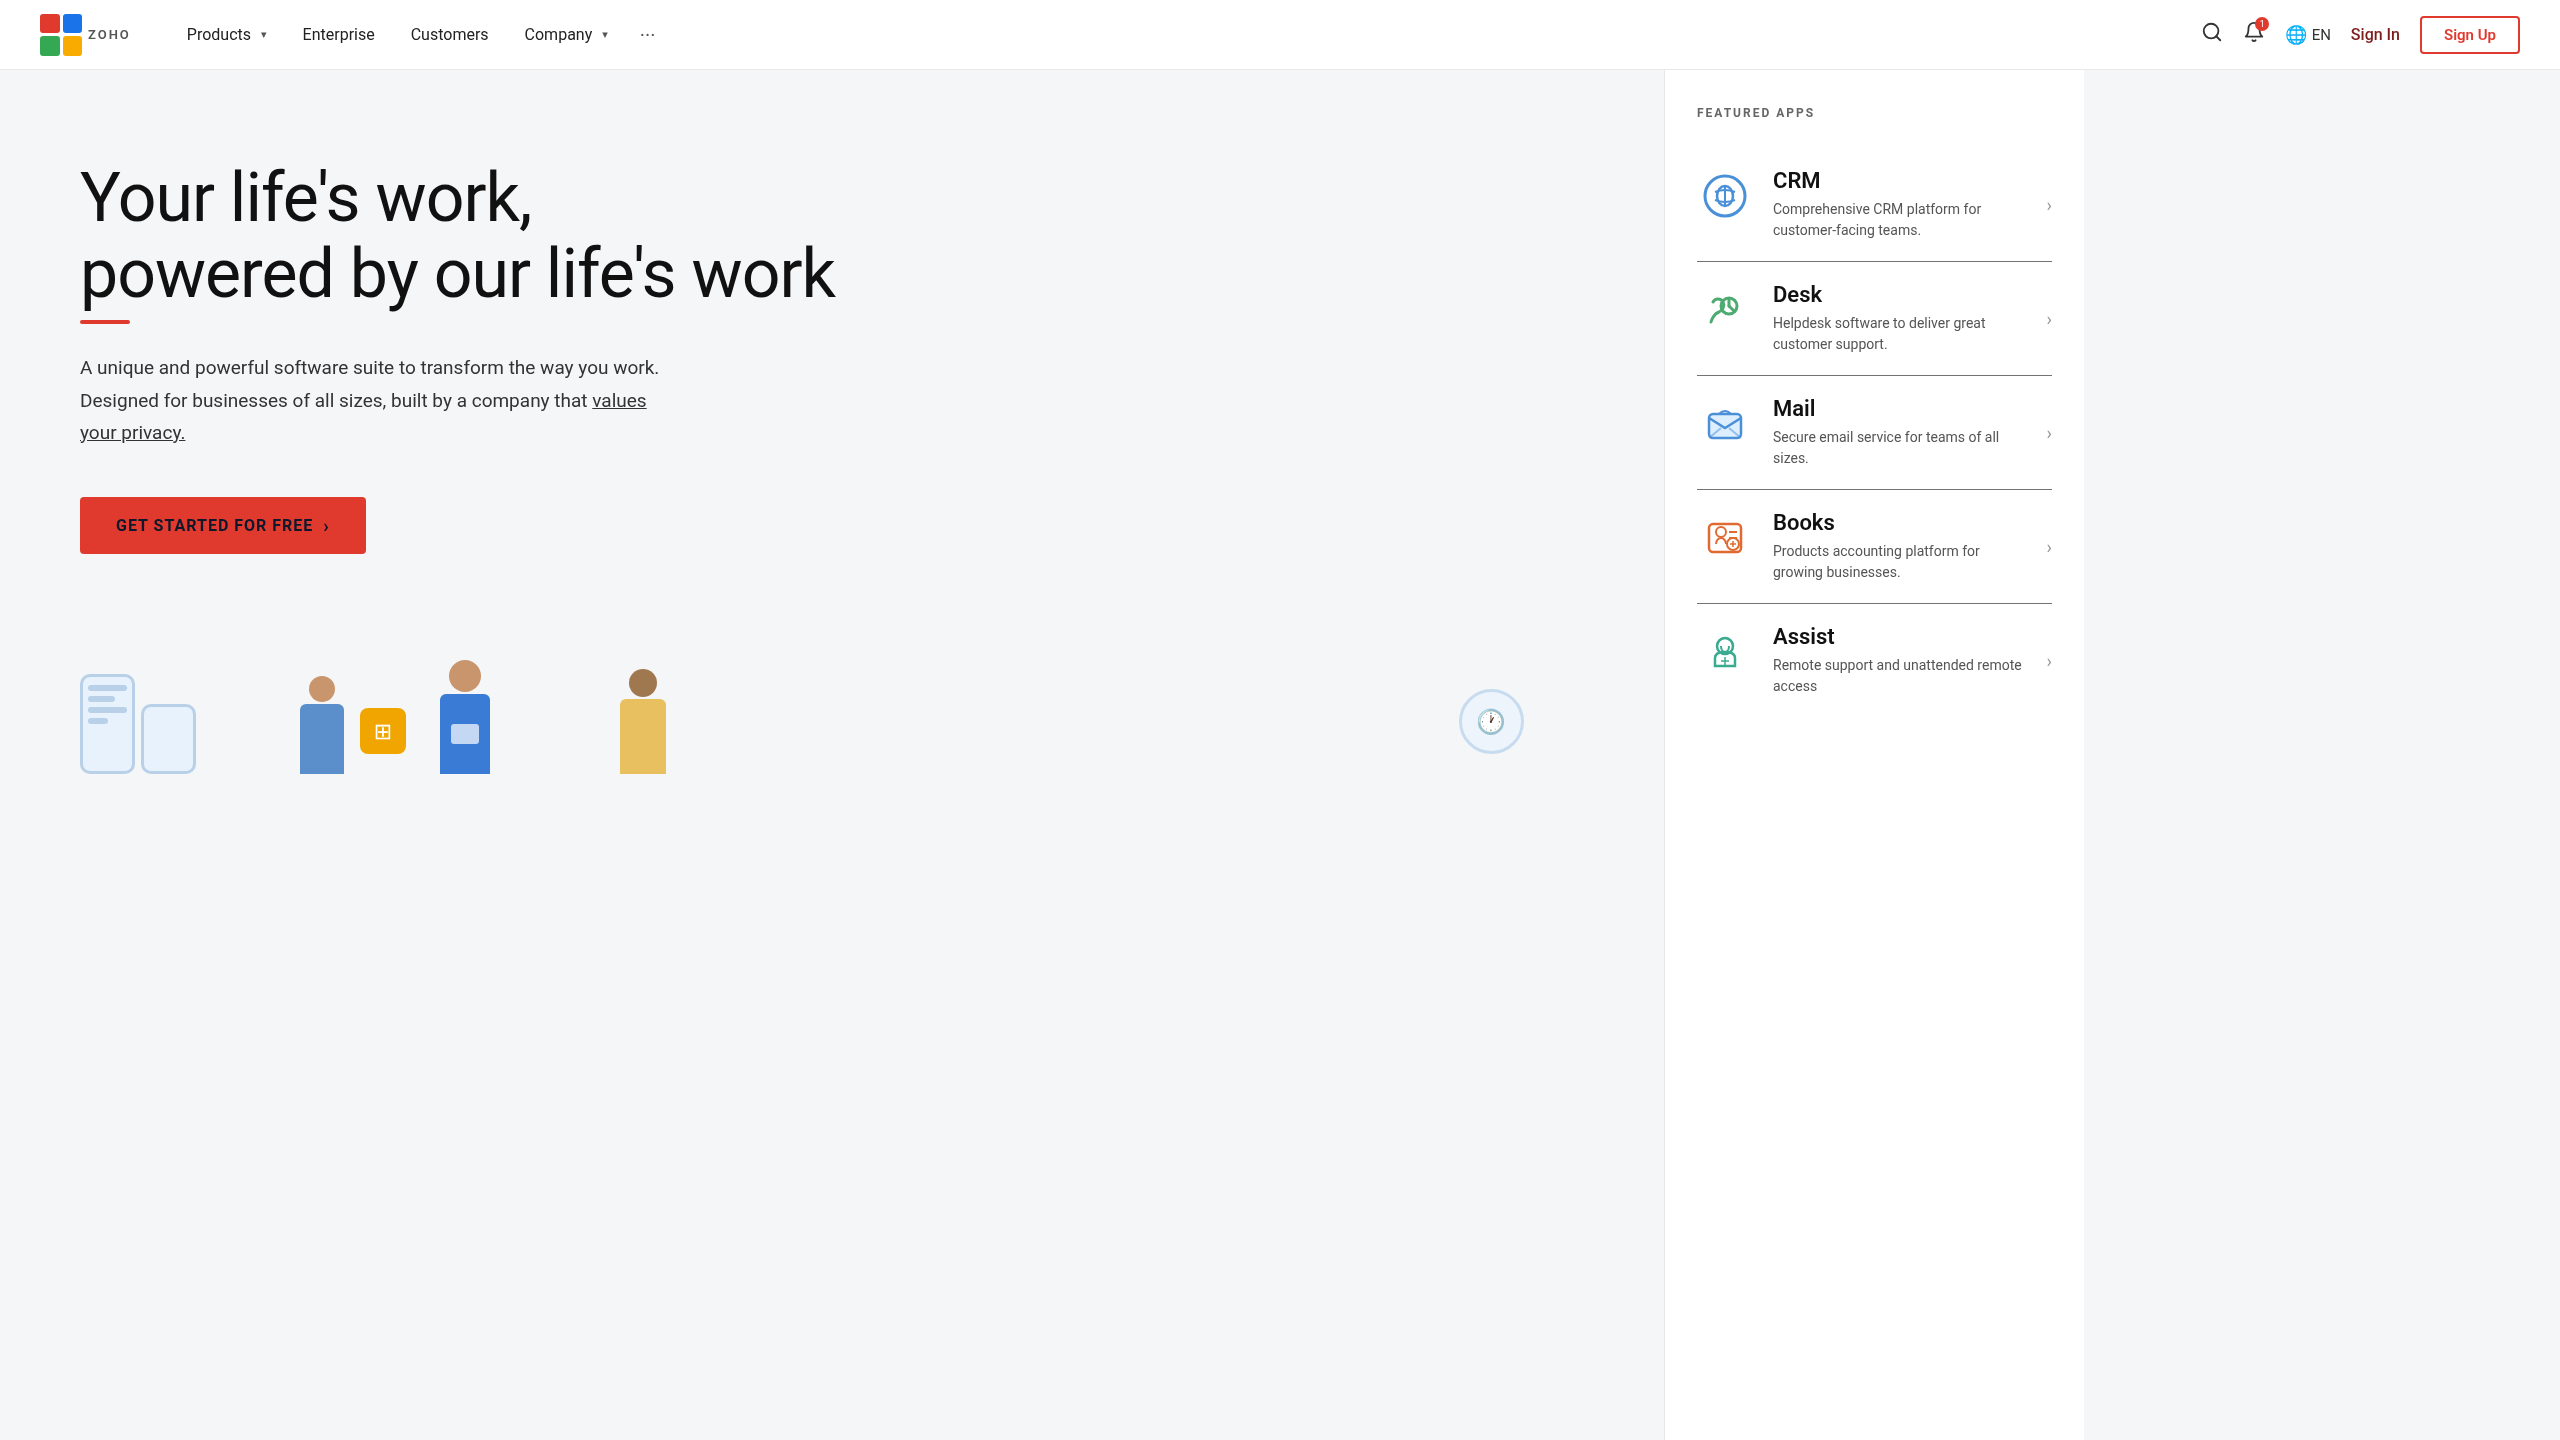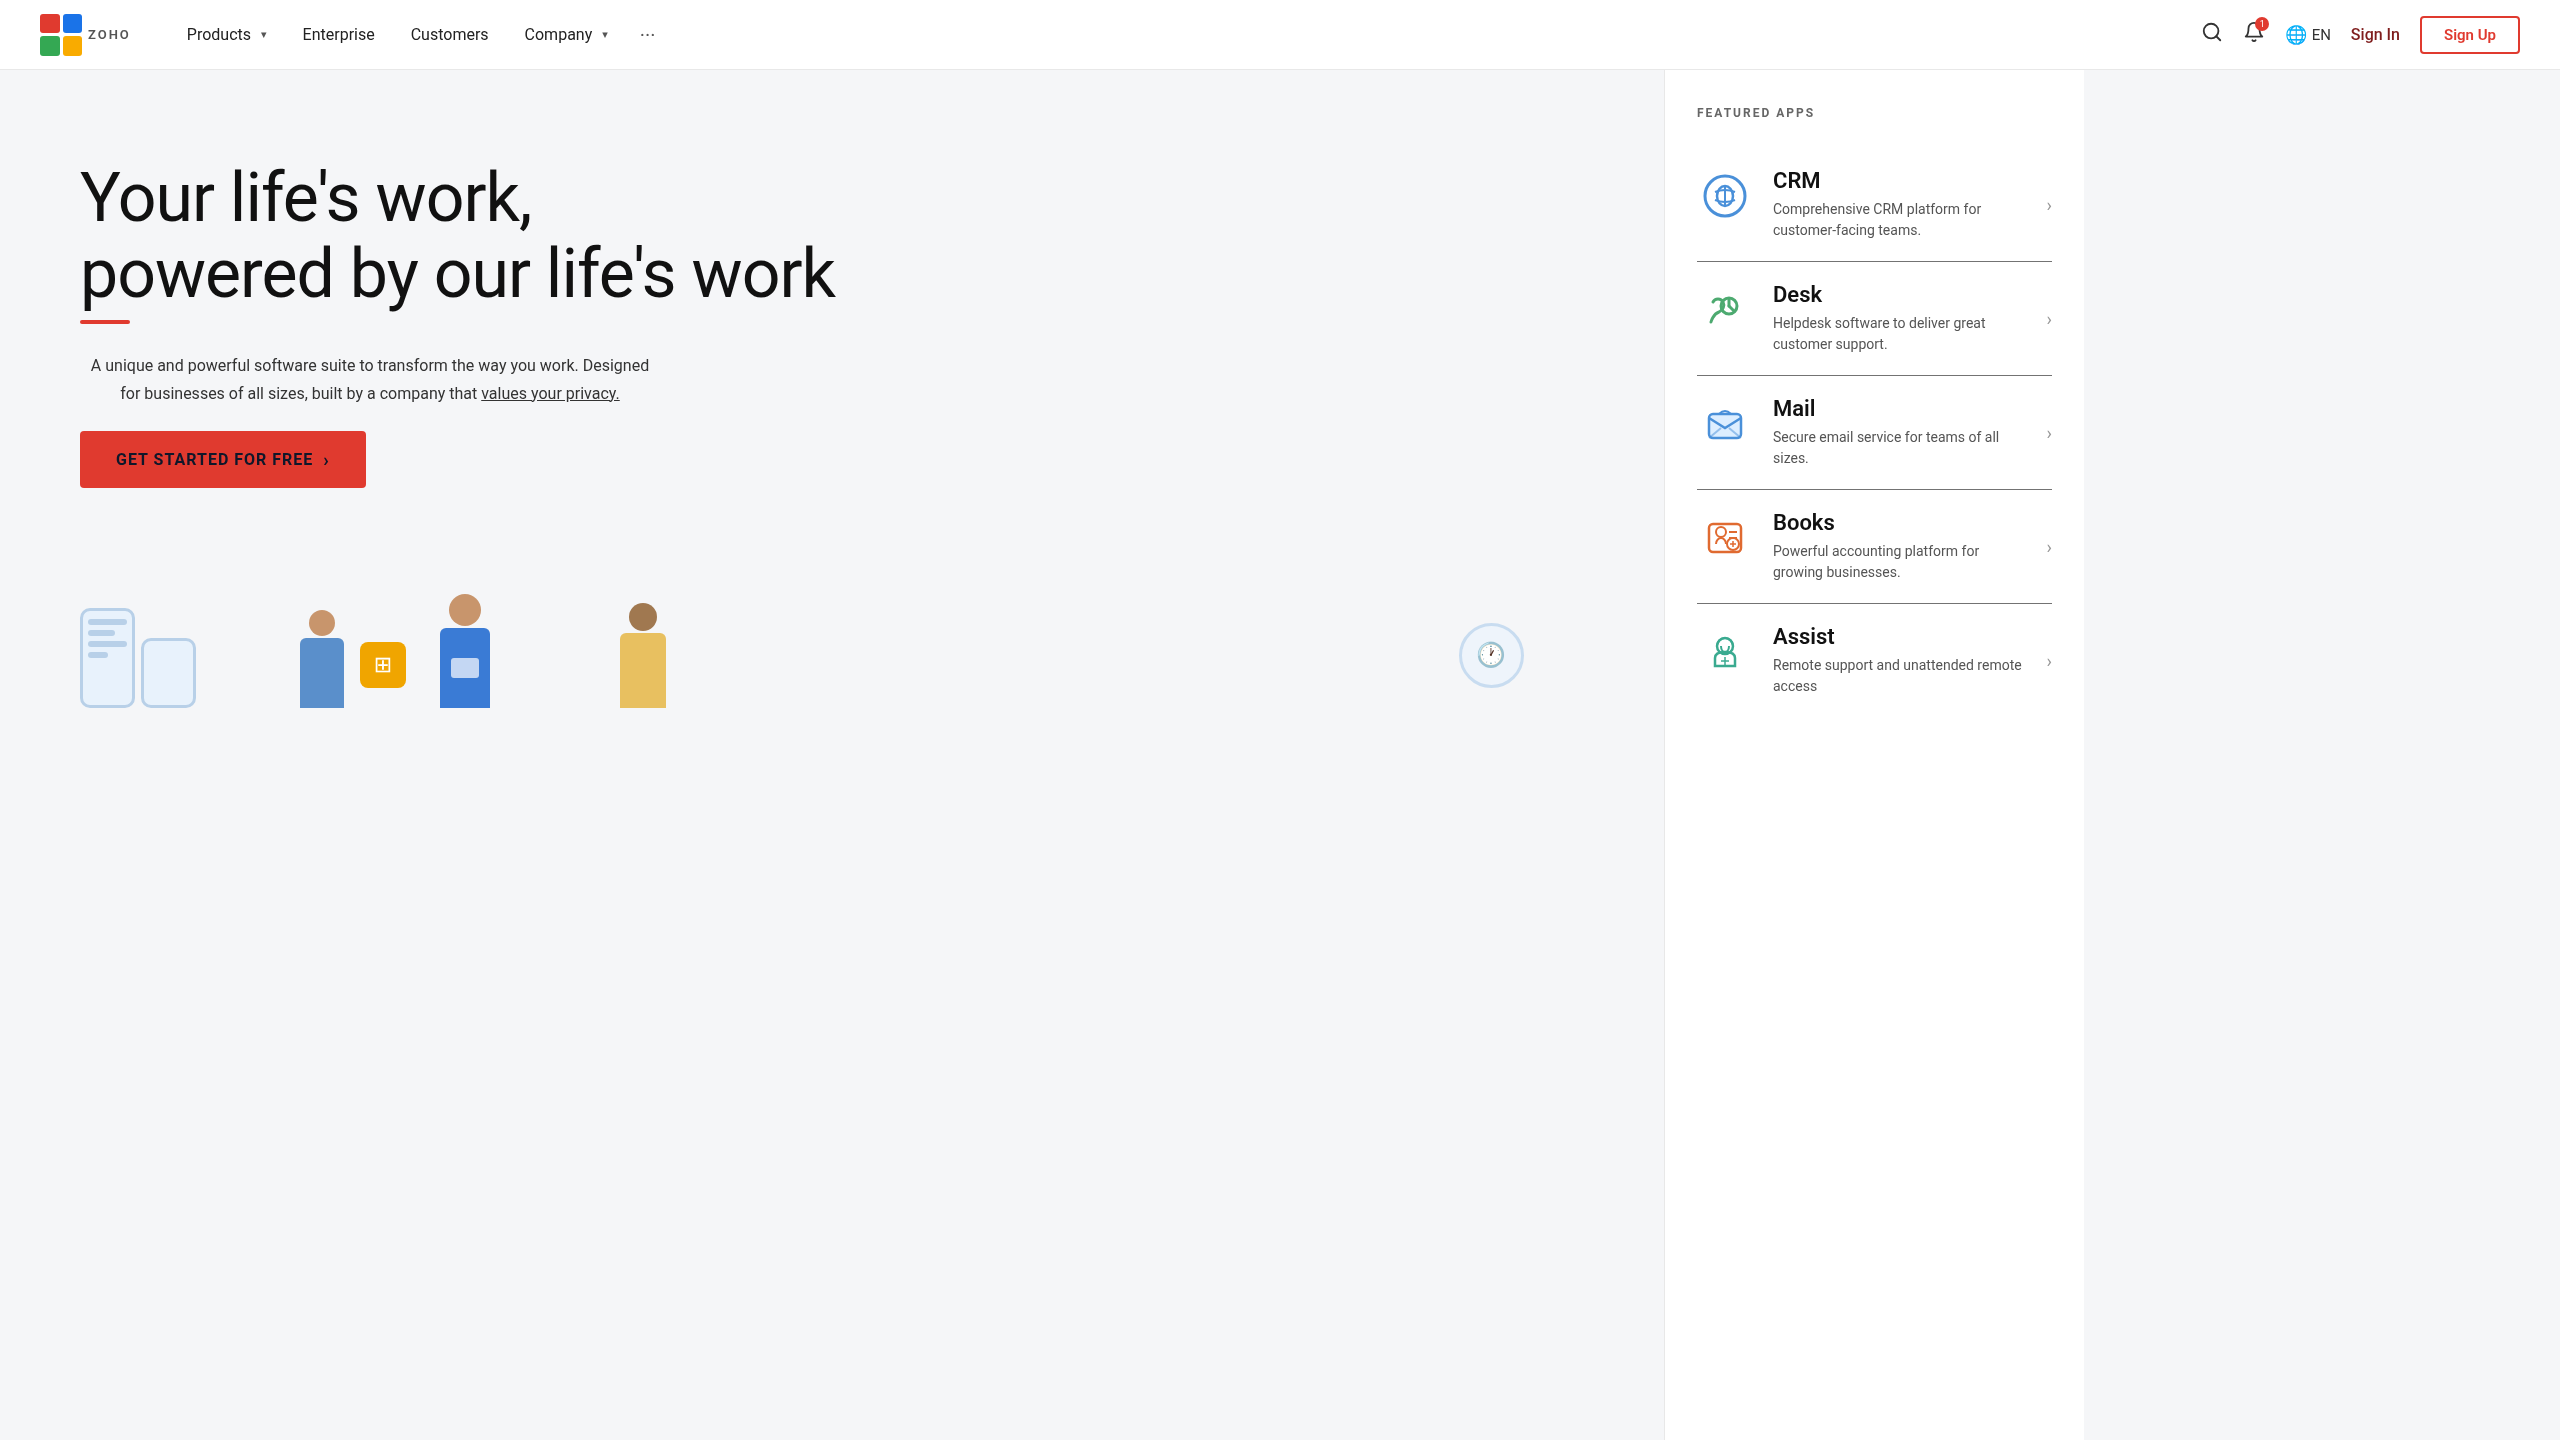--- a/index.html
+++ b/index.html
@@ -149,26 +149,25 @@
       letter-spacing: -1px;
     }
     .hero-divider {
       width: 50px;
       height: 4px;
       background: #e03a2f;
       margin-bottom: 28px;
       border-radius: 2px;
     }
     .hero-subtitle {
-      font-size: 16px;
+      font-size: 19px;
       color: #333;
       line-height: 1.7;
       max-width: 580px;
-      margin-bottom: 24px;
-      text-align: center;
+      margin-bottom: 48px;
     }
     .privacy-link {
       text-decoration: underline;
       color: #333;
     }
     .cta-btn {
       display: inline-flex;
       align-items: center;
       gap: 10px;
       background: #e03a2f;
@@ -416,21 +415,21 @@
           <path d="M15 30 C15 26 18 24 20 24 C22 24 25 26 25 30" stroke="#e06a30" stroke-width="2" fill="none"></path>
           <line x1="28" y1="18" x2="36" y2="18" stroke="#e06a30" stroke-width="2"></line>
           <line x1="28" y1="24" x2="36" y2="24" stroke="#e06a30" stroke-width="2"></line>
           <circle cx="32" cy="30" r="6" stroke="#e06a30" stroke-width="2" fill="none"></circle>
           <line x1="32" y1="27" x2="32" y2="33" stroke="#e06a30" stroke-width="1.5"></line>
           <line x1="29" y1="30" x2="35" y2="30" stroke="#e06a30" stroke-width="1.5"></line>
         </svg>
       </div>
       <div class="app-info">
         <div class="app-name">Books</div>
-        <div class="app-desc">Powerful accounting platform for growing businesses.</div>
+        <div class="app-desc">Products accounting platform for growing businesses.</div>
       </div>
       <span class="app-chevron">›</span>
     </a>
 
     <a class="app-item" href="#">
       <div class="app-icon-wrap assist-icon">
         <svg viewBox="0 0 48 48" fill="none" xmlns="http://www.w3.org/2000/svg">
           <circle cx="24" cy="18" r="8" stroke="#3aaa90" stroke-width="2.5" fill="none"></circle>
           <path d="M16 18 C16 14 20 10 24 10 C28 10 32 14 32 18" stroke="#3aaa90" stroke-width="2" fill="none"></path>
           <path d="M20 18 C20 22 22 24 24 24 C26 24 28 22 28 18" stroke="#3aaa90" stroke-width="2" fill="none"></path>

